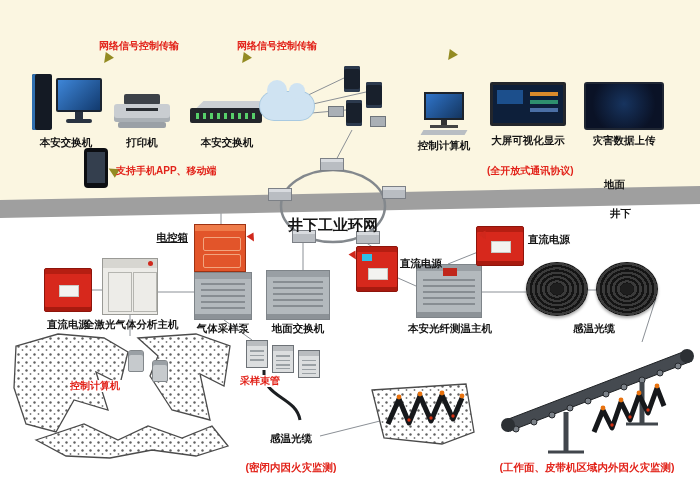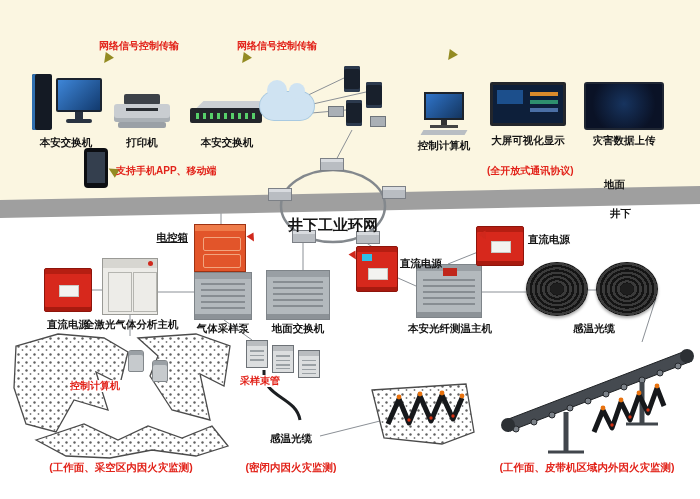--- a/index.html
+++ b/index.html
@@ -325,16 +325,15 @@
   <div class="canister" style="left:128px;top:350px"></div>
   <div class="canister" style="left:152px;top:360px"></div>
   <div class="panel" style="left:246px;top:340px"></div>
   <div class="panel" style="left:272px;top:345px"></div>
   <div class="panel" style="left:298px;top:350px"></div>
 
   <div class="lbl red sm left" style="left:68px;top:380px;background:#fff;padding:0 2px">控制计算机</div>
   <div class="lbl red sm left" style="left:238px;top:375px;background:#fff;padding:0 2px">采样束管</div>
   <div class="lbl left" style="left:270px;top:432px">感温光缆</div>
 
-  <div class="lbl red" style="left:26px;top:461px;width:190px">(工作面、采空区内因火灾监测)</div>
   <div class="lbl red" style="left:232px;top:461px;width:118px">(密闭内因火灾监测)</div>
   <div class="lbl red" style="left:474px;top:461px;width:226px">(工作面、皮带机区域内外因火灾监测)</div>
 </div>
 
 </body></html>

